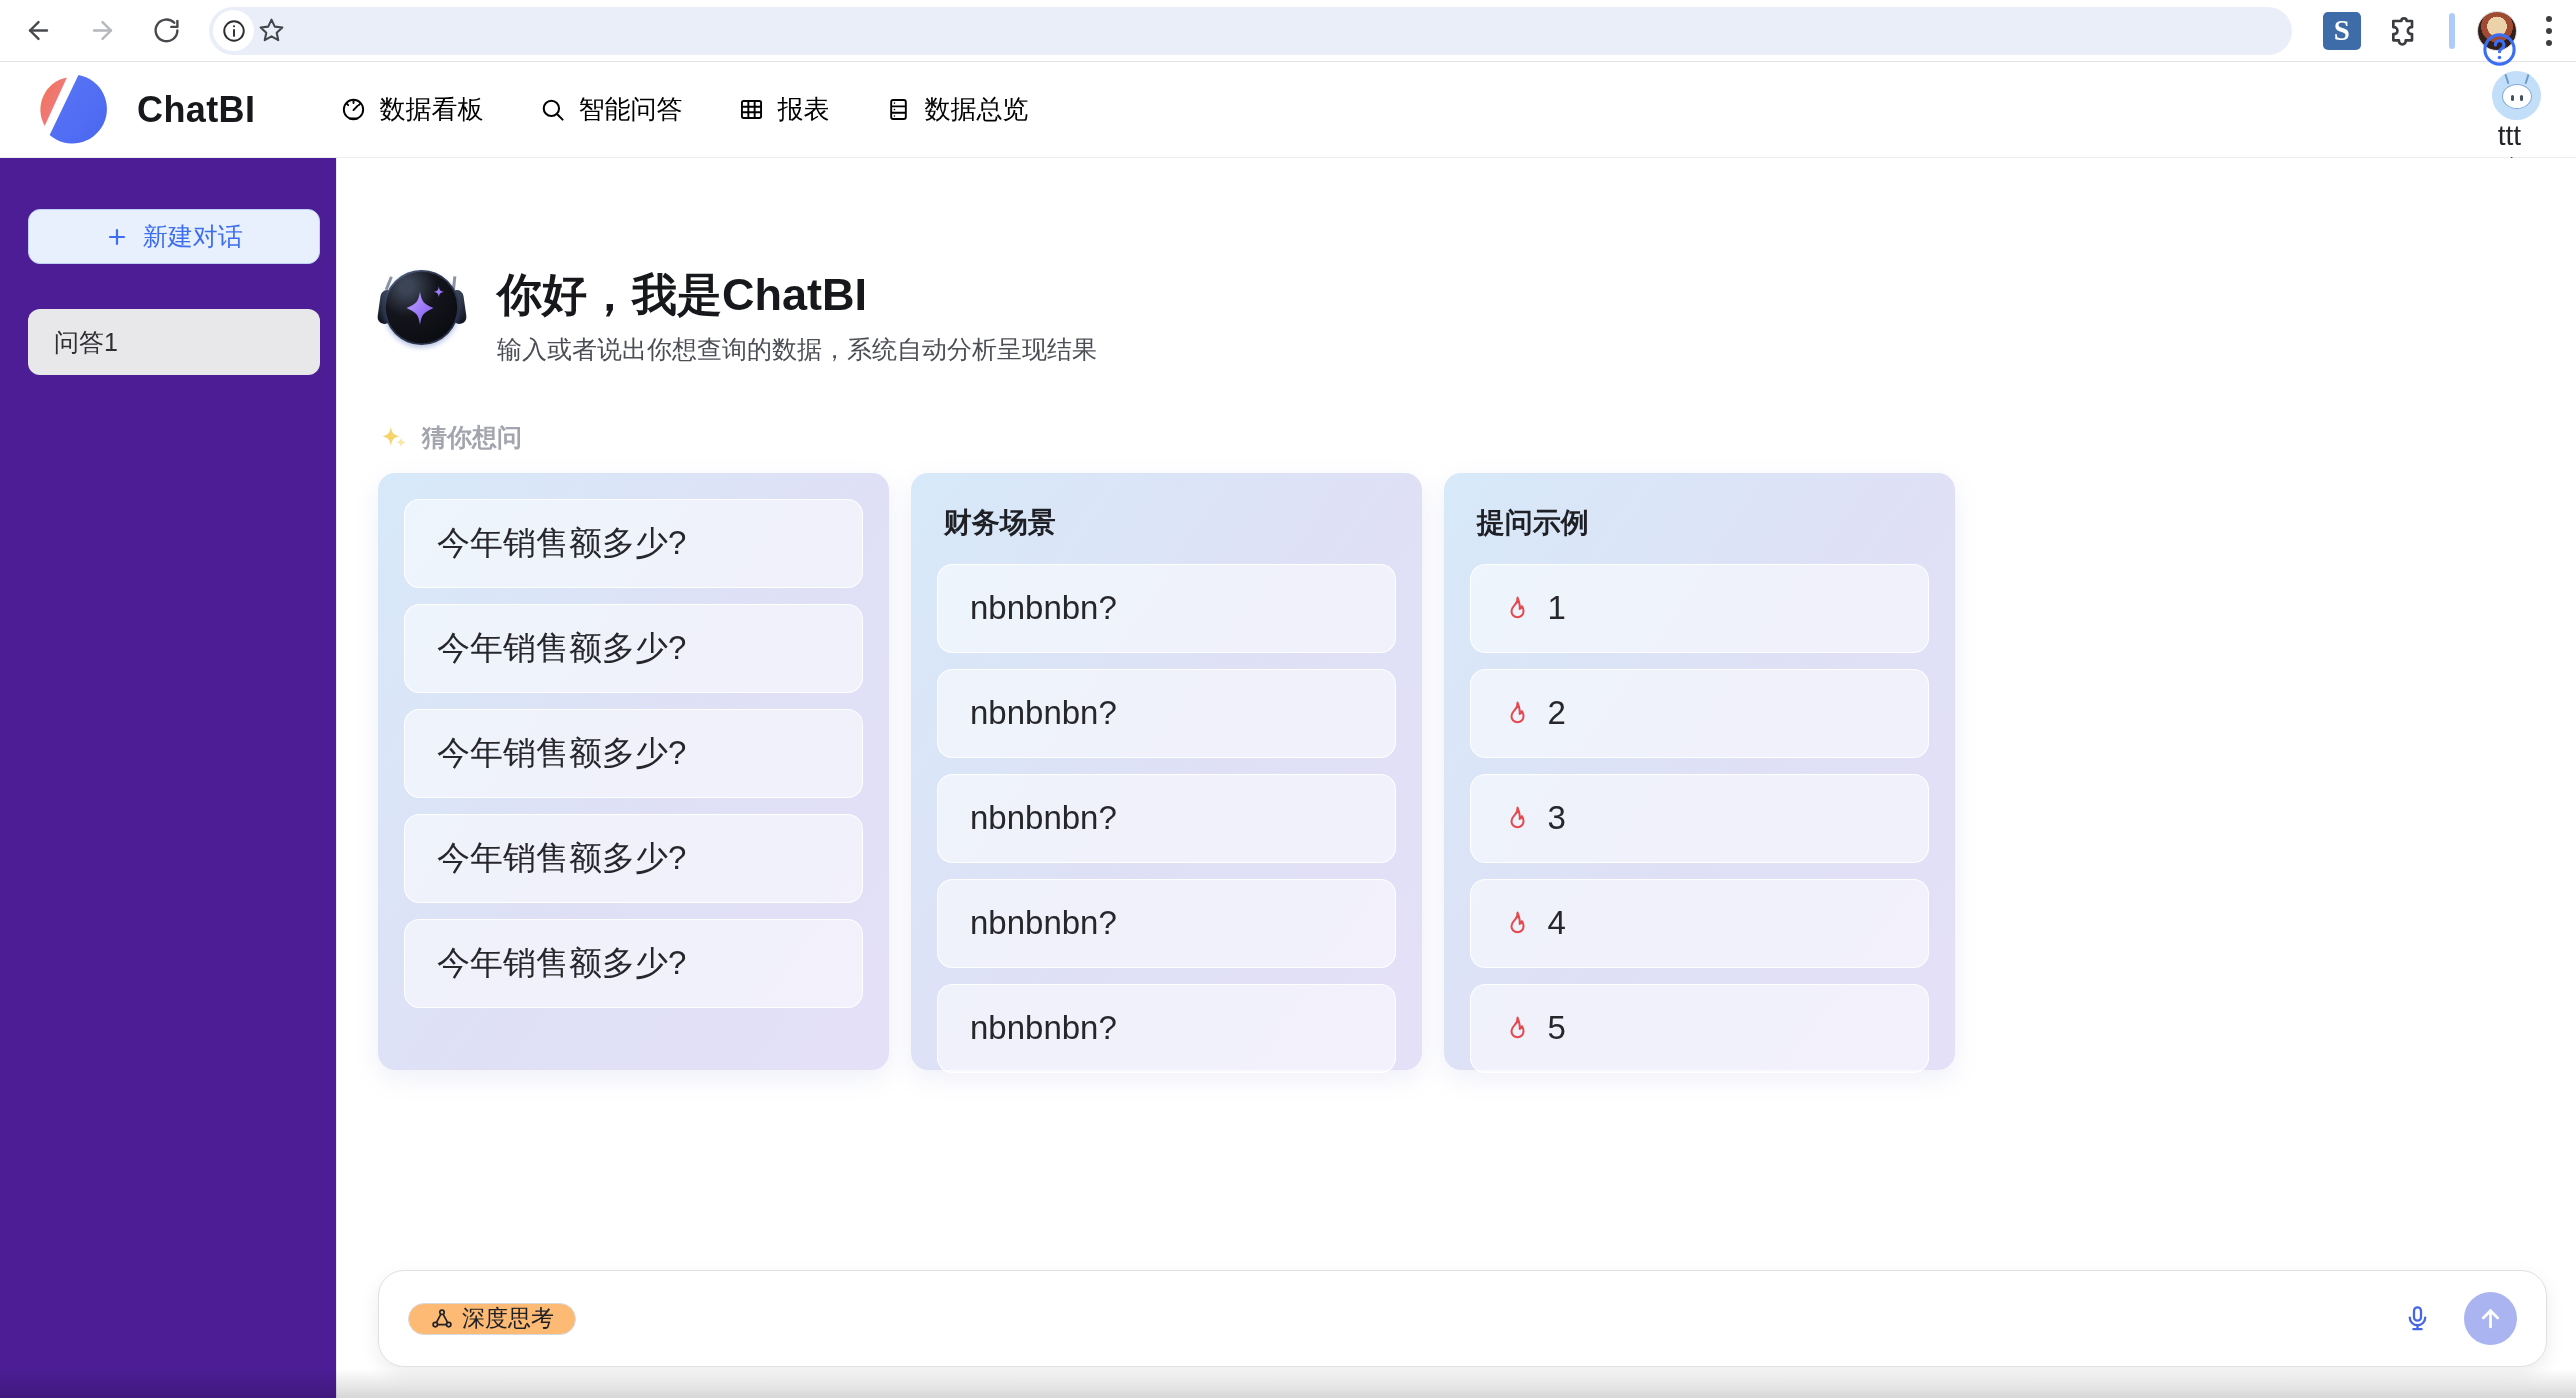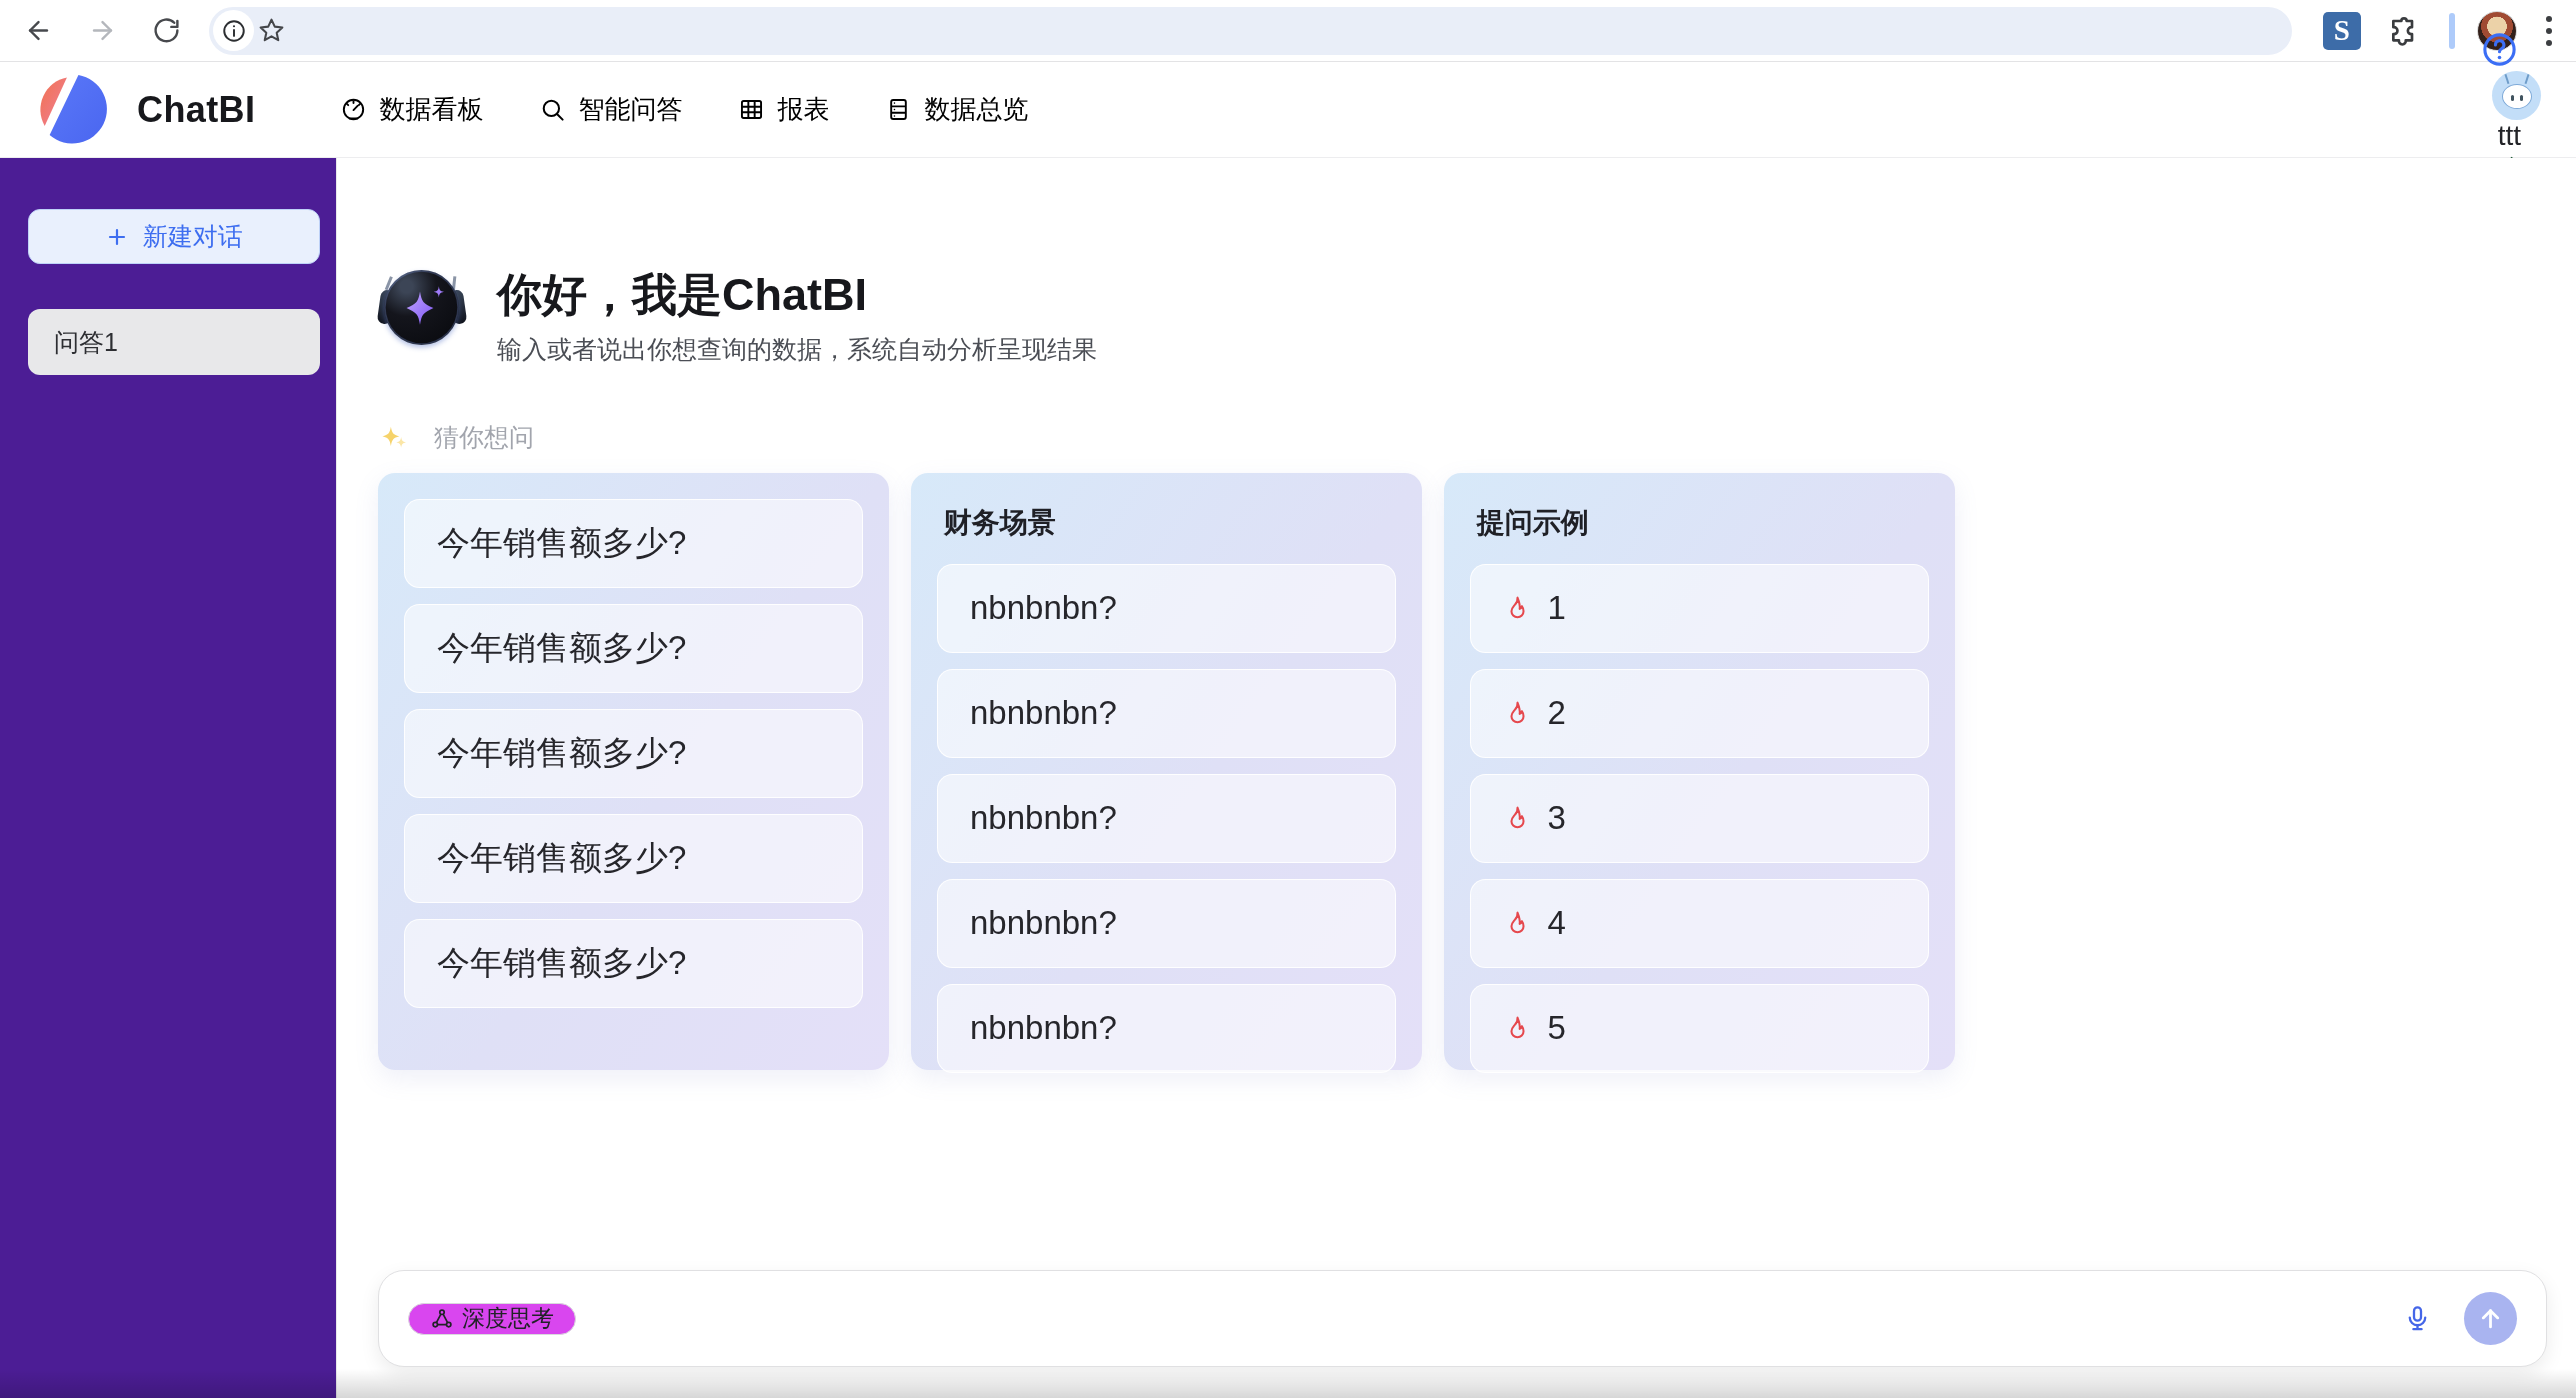--- a/index.html
+++ b/index.html
@@ -62,35 +62,35 @@
   .robot .ear.l { left:-3.4px; transform:rotate(8deg); } .robot .ear.r { right:-3.4px; transform:rotate(-8deg); }
   .robot .ear:before { content:""; position:absolute; top:-13.7px; left:5.1px; width:2.6px; height:13.7px; background:#8b95a6; transform:rotate(14deg); }
   .robot .head { position:absolute; inset:1.7px; border-radius:50%; background:radial-gradient(circle at 30% 22%, #3c4556 0 8%, #14151c 38%, #07080c 100%); box-shadow:0 2.6px 5.1px rgba(90,120,200,.45), inset 0 0 0 1.7px rgba(140,170,255,.25); display:flex; align-items:center; justify-content:center; }
   .robot svg.star-big { width:38px; height:38px; margin:1.7px 0 0 -3.4px; }
   .robot svg.star-small { position:absolute; width:13.7px; height:13.7px; right:13.7px; top:15.4px; }
   .hero-text { padding-top:1.7px; }
   .hero-title { font-size:45px; font-weight:700; color:#17181c; line-height:1.1; }
   .hero-subtitle { font-size:25px; color:#4b4e55; margin-top:13.7px; }
 
   
-  .guess { display:flex; align-items:center; gap:25px; margin:55px 0 0 43px; }
+  .guess { display:flex; align-items:center; gap:13px; margin:55px 0 0 43px;font-weight:bold; }
   .guess svg { width:29px; height:29px; }
   .guess-label { font-size:25px; color:#a2a5ad; }
 
   
   .cards { display:flex; gap:22px; margin:19px 0 0 41px; }
   .scene-card { width:511px; height:597px; border-radius:17px; padding:26px; background:linear-gradient(125deg,#d7e9f9 0%,#dfe0f6 55%,#e4e0f8 100%); box-shadow:0 8.5px 24px rgba(120,130,200,.12); }
   .card-title { font-size:28px; font-weight:700; color:#1f2026; margin:6.8px 0 24px 6.8px; line-height:34px; }
   .card-item { height:89px; border-radius:15.4px; background:rgba(255,255,255,.55); border:1.7px solid rgba(255,255,255,.92); display:flex; align-items:center; padding:0 32px; font-size:33px; color:#26262b; cursor:pointer; margin-bottom:16px; }
   .card-item:last-child { margin-bottom:0; }
   .card-item .fire { width:29px; height:29px; margin-right:15.4px; flex:0 0 auto; }
 
   
   .composer { position:absolute; left:41px; right:29px; bottom:32px; height:97px; background:#ffffff; border:0.9px solid #e0e0e2; border-radius:26px; box-shadow:0 6.8px 19px rgba(0,0,0,.08); display:flex; align-items:center; padding:0 29px; }
-  .deep-think { height:32px; border:1.7px solid #d9d9dd; border-radius:854px; background:#d946ef; display:flex; align-items:center; gap:8.5px; padding:0 20.5px; font-size:23px; color:#212227; flex:0 0 auto; cursor:pointer; }
+  .deep-think { height:32px; border:1.7px solid #d9d9dd; border-radius:854px; background:#fdba74; display:flex; align-items:center; gap:8.5px; padding:0 20.5px; font-size:23px; color:#212227; flex:0 0 auto; cursor:pointer; }
   .deep-think svg { width:24px; height:24px; }
   .composer-input { flex:1; border:none; outline:none; font-size:25px; color:#222; margin:0 20.5px; background:transparent; height:51px; }
   .mic-btn { width:29px; height:29px; color:#4566e8; margin-right:32px; flex:0 0 auto; cursor:pointer; }
   .mic-btn svg { width:29px; height:29px; }
   .send-btn { width:53px; height:53px; border-radius:50%; background:#a9b4f0; display:flex; align-items:center; justify-content:center; flex:0 0 auto; cursor:pointer; }
   .send-btn svg { width:29px; height:29px; }
 
   .bottom-fade { position:absolute; left:0; right:0; bottom:0; height:29px; background:linear-gradient(to bottom, rgba(0,0,0,0), rgba(0,0,0,.16)); pointer-events:none; }
 </style>
 </head>

